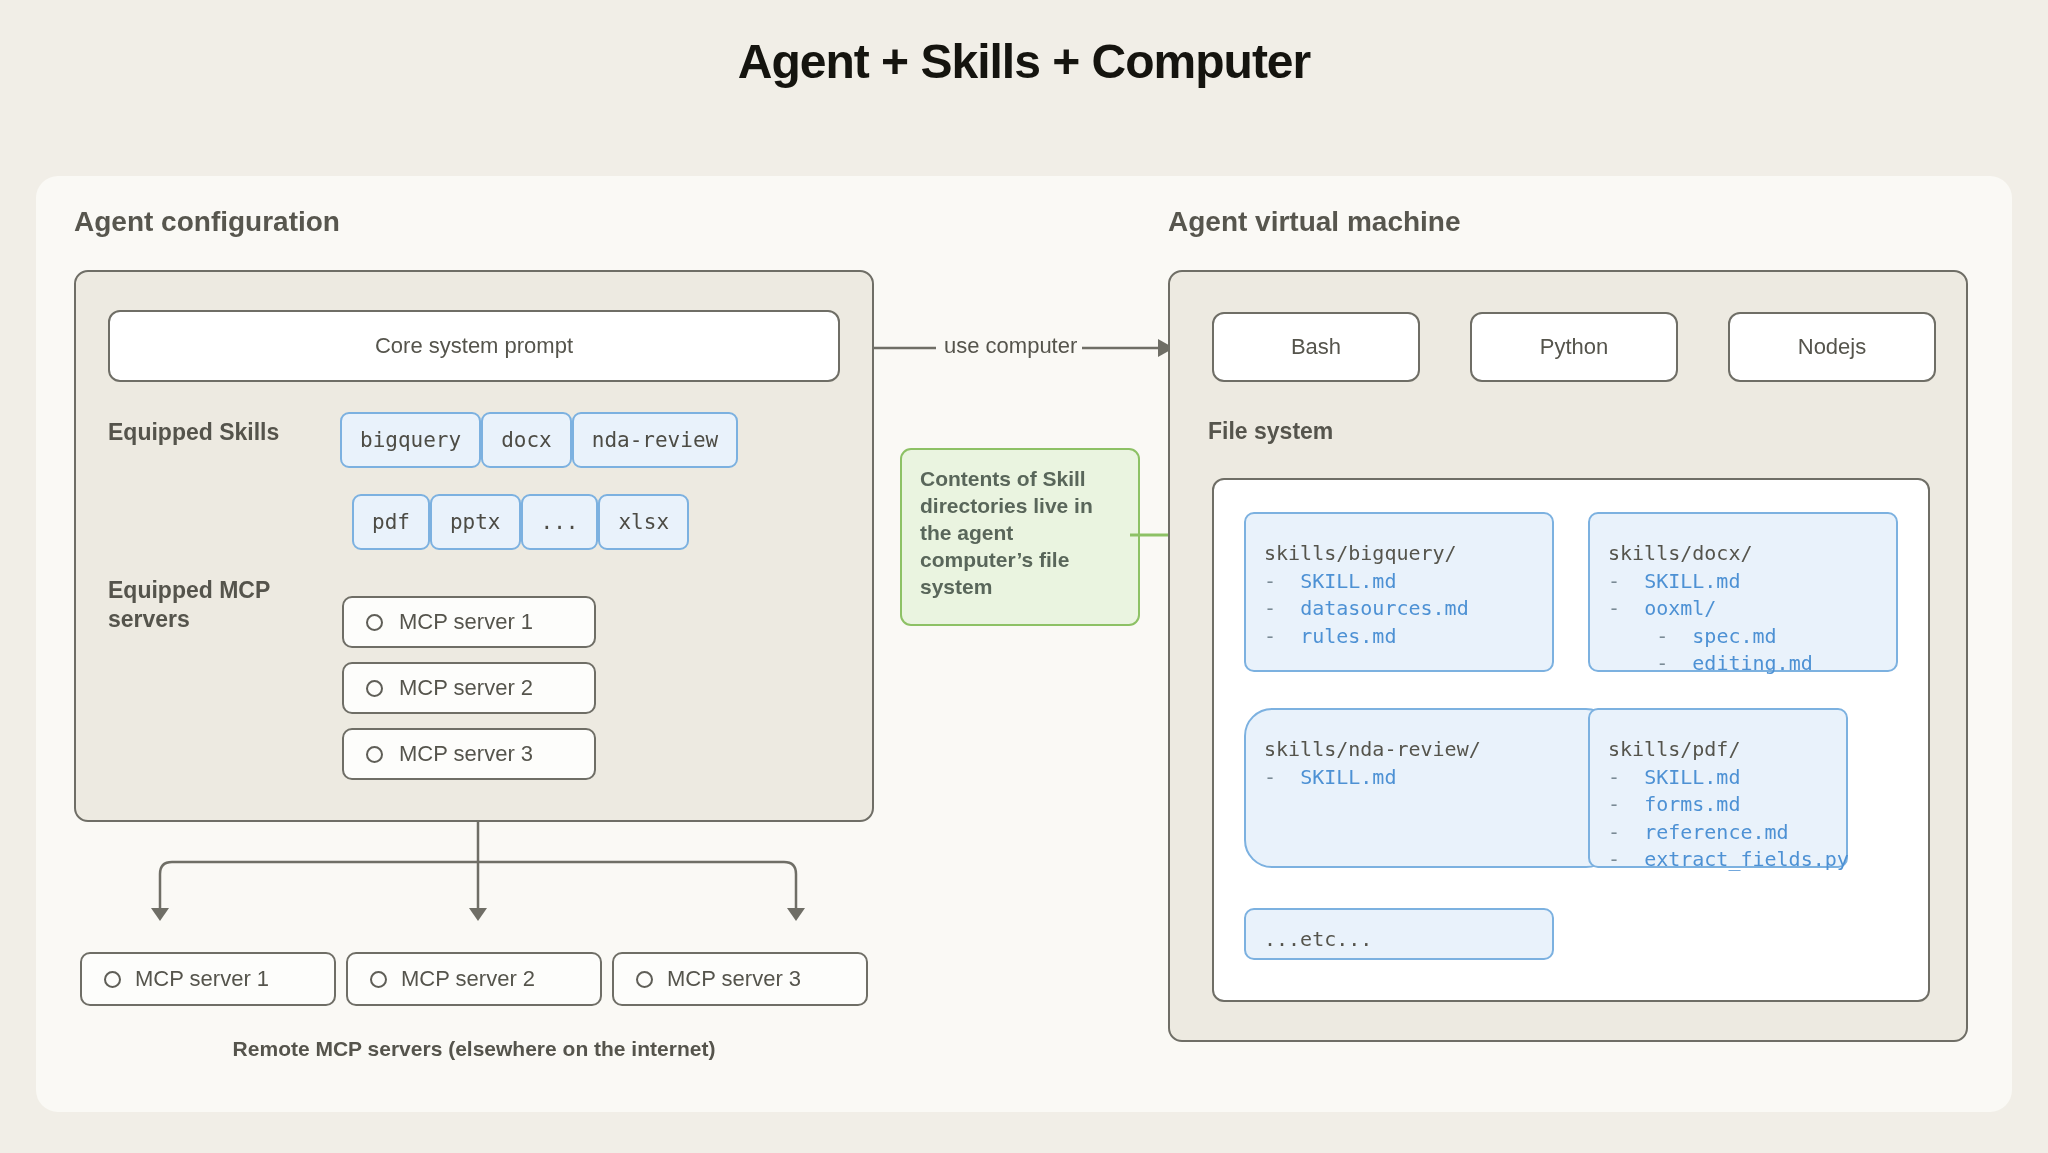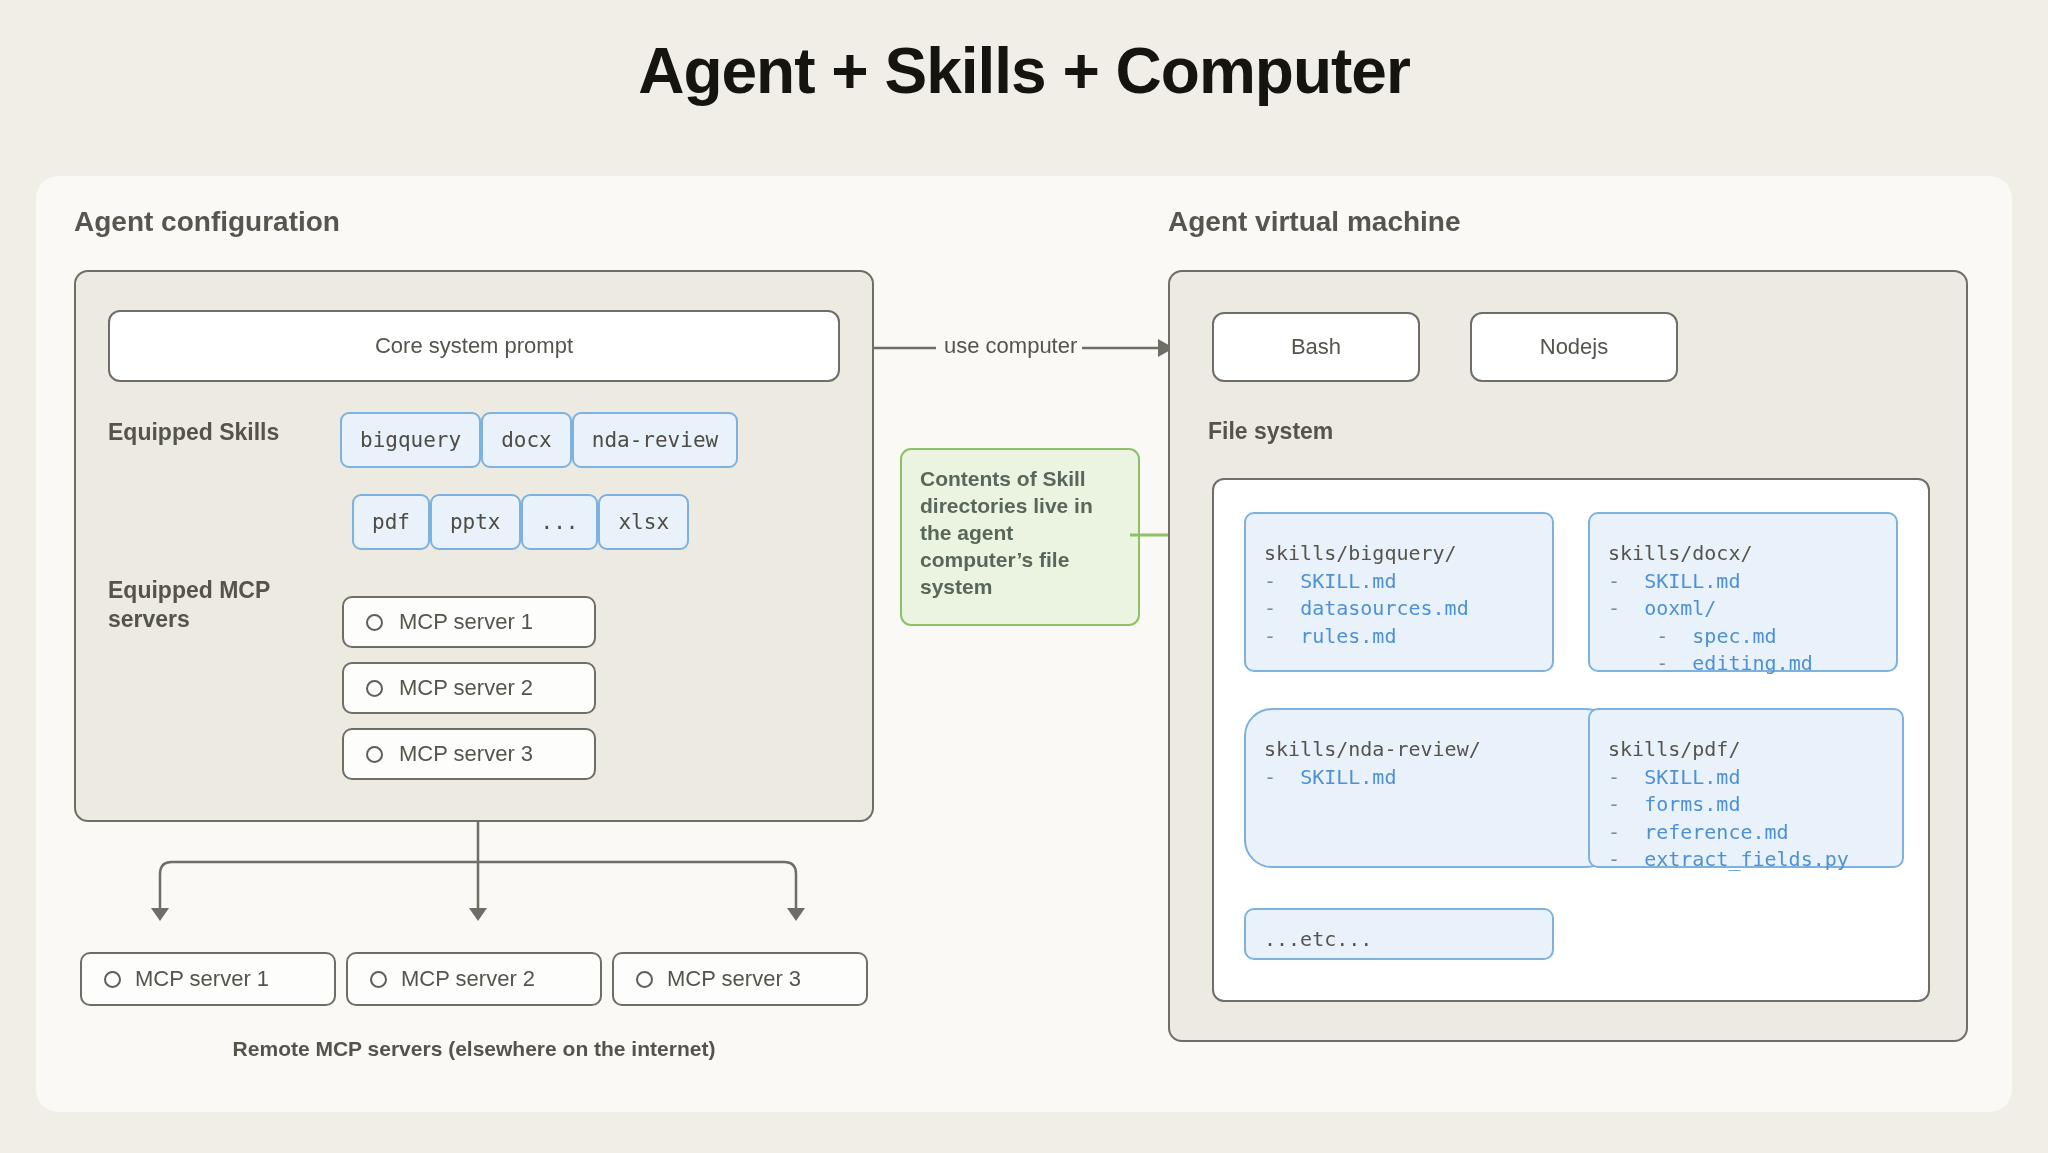--- a/index.html
+++ b/index.html
@@ -10,21 +10,21 @@
     font-family:"Liberation Sans", sans-serif;
     overflow:hidden;
     position:relative;
   }
   .page{position:absolute;inset:0;}
 
   
   .title{
     position:absolute;left:0;top:34px;width:2048px;
     text-align:center;
-    font-size:64px;font-weight:bold;letter-spacing:-1px;
+    font-size:48px;font-weight:bold;letter-spacing:-1px;
     color:#15140f;
     font-family:"Liberation Sans", sans-serif;
   }
 
   
   .board{
     position:absolute;left:36px;top:176px;width:1976px;height:936px;
     background:#faf9f5;border-radius:22px;
   }
 
@@ -142,21 +142,21 @@
     box-sizing:border-box;padding:14px 18px;
     font-family:"DejaVu Sans Mono","Liberation Mono",monospace;
     font-size:20px;line-height:1.38;
   }
   .fs-card .dir{color:#55544c;white-space:pre;margin-top:12px;}
   .fs-card .file{color:#4d91d4;white-space:pre;margin-top:28px;}
   .fs-card .dash{color:#7a8a95;}
   #fs-card-0{left:1244px;top:512px;width:310px;height:160px;}
   #fs-card-1{left:1588px;top:512px;width:310px;height:160px;}
   #fs-card-2{left:1244px;top:708px;width:370px;height:160px;border-radius:28px;}
-  #fs-card-3{left:1588px;top:708px;width:316px;height:160px;}
+  #fs-card-3{left:1588px;top:708px;width:260px;height:160px;}
   #fs-card-etc{left:1244px;top:908px;width:310px;height:52px;padding:0 18px;display:flex;align-items:center;}
 </style>
 </head>
 <body>
 
 <div class="page">
 
   <div class="title">Agent + Skills + Computer</div>
 
   <div class="board"></div>
@@ -241,20 +241,21 @@
     <path d="M0 20 H 140" stroke="#8dc165" stroke-width="3"></path>
     <path d="M156 20 l -18 -11 v 22 z" fill="#8dc165"></path>
   </svg>
 
   <div class="section-title" id="agent-vm-title">Agent virtual machine</div>
 
   <div class="vm-box"></div>
 
   <div class="runtime-row">
     <div class="runtime-chip">Bash</div>
+    <div class="runtime-chip">Python</div>
     <div class="runtime-chip">Nodejs</div>
   </div>
 
   <div class="fs-label">File system</div>
 
   <div class="fs-panel"></div>
 
   <div class="fs-card" id="fs-card-0">
       <div class="dir">skills/bigquery/</div>
       <div><span class="dash" style="white-space: pre;">-  </span><span class="file">SKILL.md</span></div>

